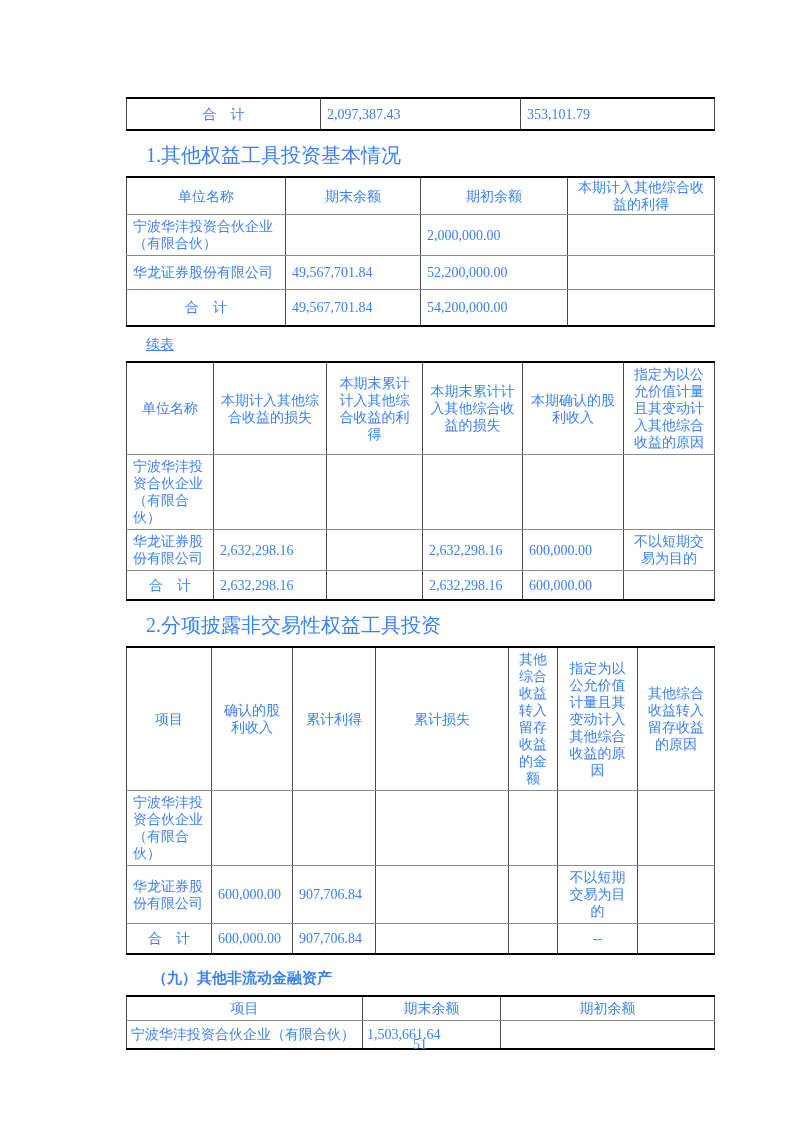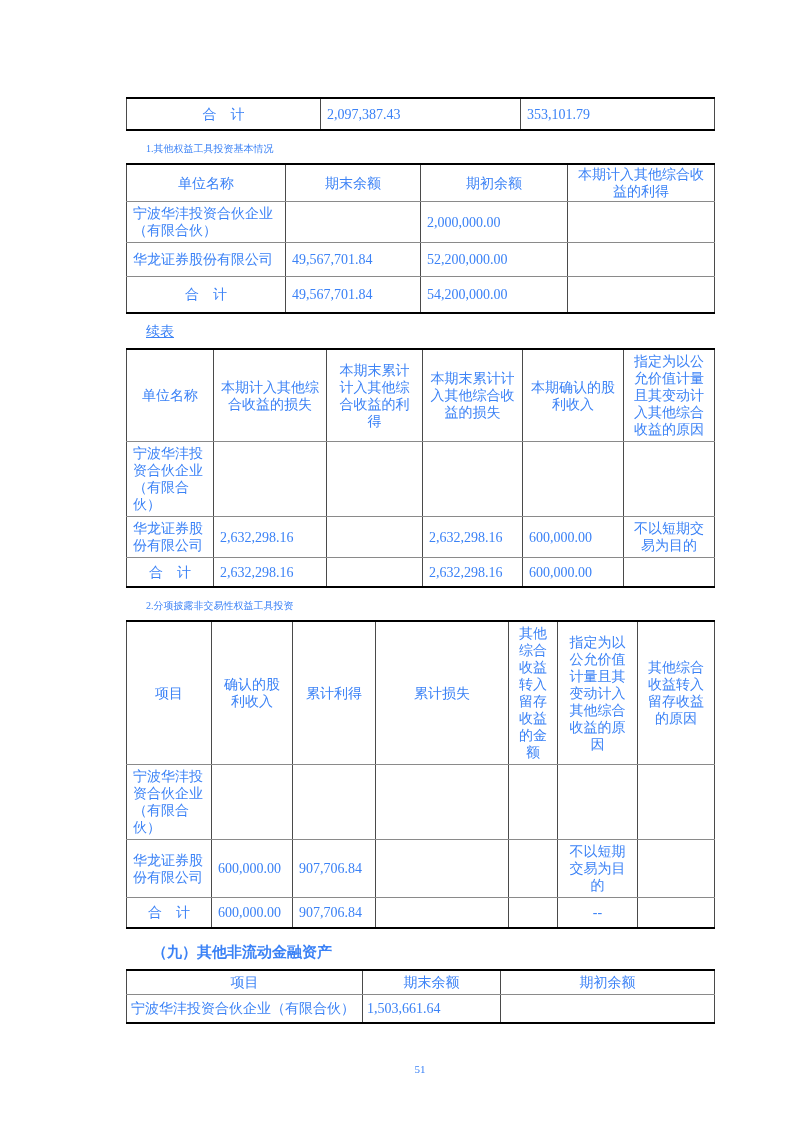--- a/index.html
+++ b/index.html
@@ -13,25 +13,25 @@
            border-top:1px solid #8a8a8a; border-bottom:1px solid #8a8a8a;
            font-size:14px; line-height:17px; padding:3px 6px; font-weight:normal;
            vertical-align:middle; word-break:break-all; }
   th { text-align:center; }
   .c { text-align:center; } .r { text-align:left; } .l { text-align:left;border-radius:19px; }
   .rh24 td { height:24px; } .rh27 td { height:27px; } .rh29 td { height:29px; }
   .rh22 td { height:22px; } .rh23 td { height:23px; } .rh50 td { height:50px; }
   .t1 th { padding:1px 6px; }
   .t3 td { padding:2px 4px; }
   .heading { font-weight:bold; font-size:15px; margin:14px 0 0 26px; }
-  .subheading { font-size:10px; margin:11px 0 0 20px; }
+  .subheading { font-size:20px; margin:11px 0 0 20px; }
   .contlabel { font-size:14px; margin:9px 0 0 20px;text-decoration:underline; }
   .tm { margin-top:7px; }
   .pagenum { position:absolute; top:1037px; left:126px; width:588px;
-             text-align:center; font-size:11px;margin-top:26px; }
+             text-align:center; font-size:14px; }
 </style>
 </head>
 <body>
 
 <div class="page">
   <div class="content">
 
     <table>
       <colgroup>
           <col style="width:194px">

